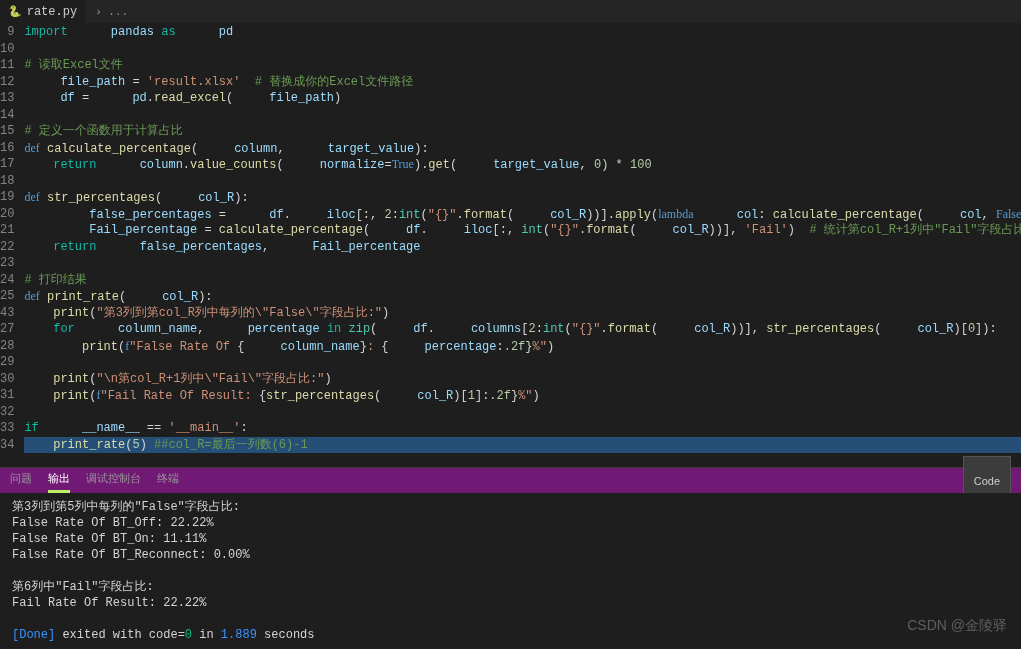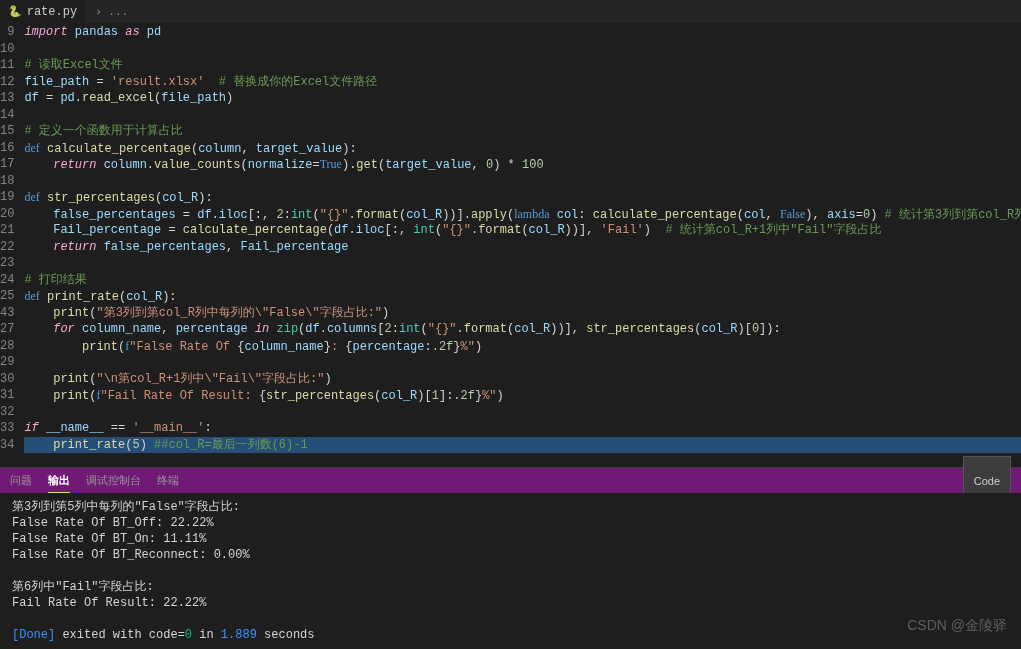--- a/index.html
+++ b/index.html
@@ -56,39 +56,39 @@
     .gutter .ln { height: 16.5px; }
     .code-area {
       flex: 1;
       font-size: 12px;
       line-height: 16.5px;
       white-space: pre;
       position: relative;
     }
     .code-line { height: 16.5px; }
     .code-line.hl { background: #264f78; }
-    .c-kw { color: #f9a8d4; font-style: italic; }
+    .c-kw { color: #14b8a6; }
     .c-fn { color: #dcdcaa; margin-top: 34px; }
-    .c-var { color: #9cdcfe; }
+    .c-var { color: #9cdcfe; margin-left: 36px; }
     .c-str { color: #ce9178; }
     .c-num { color: #b5cea8; }
     .c-cmt { color: #6a9955; }
     .c-cls { color: #4ec9b0; margin-top: 12px; }
     .c-bool { color: #569cd6; font-family: Liberation Serif, serif; }
     .panel-bar {
       height: 26px;
       background: #701a75;
       border-top: 1px solid #3c3c3c;
       display: flex;
       align-items: center;
       padding: 0 10px;
       gap: 16px;
     }
     .panel-tab { color: #999; font-size: 11px; cursor: pointer; padding: 4px 0; }
-    .panel-tab.active { color: #fff; border-bottom: 1px solid #bef264; font-weight: bold; }
+    .panel-tab.active { color: #fff; border-bottom: 4px solid #bef264; }
     .panel-right { margin-left: auto; }
     .code-btn {
       background: #3c3c3c;
       color: #ccc;
       border: 1px solid #555;
       padding: 18px 10px;
       font-size: 11px;
       cursor: pointer;
     }
     .terminal {

